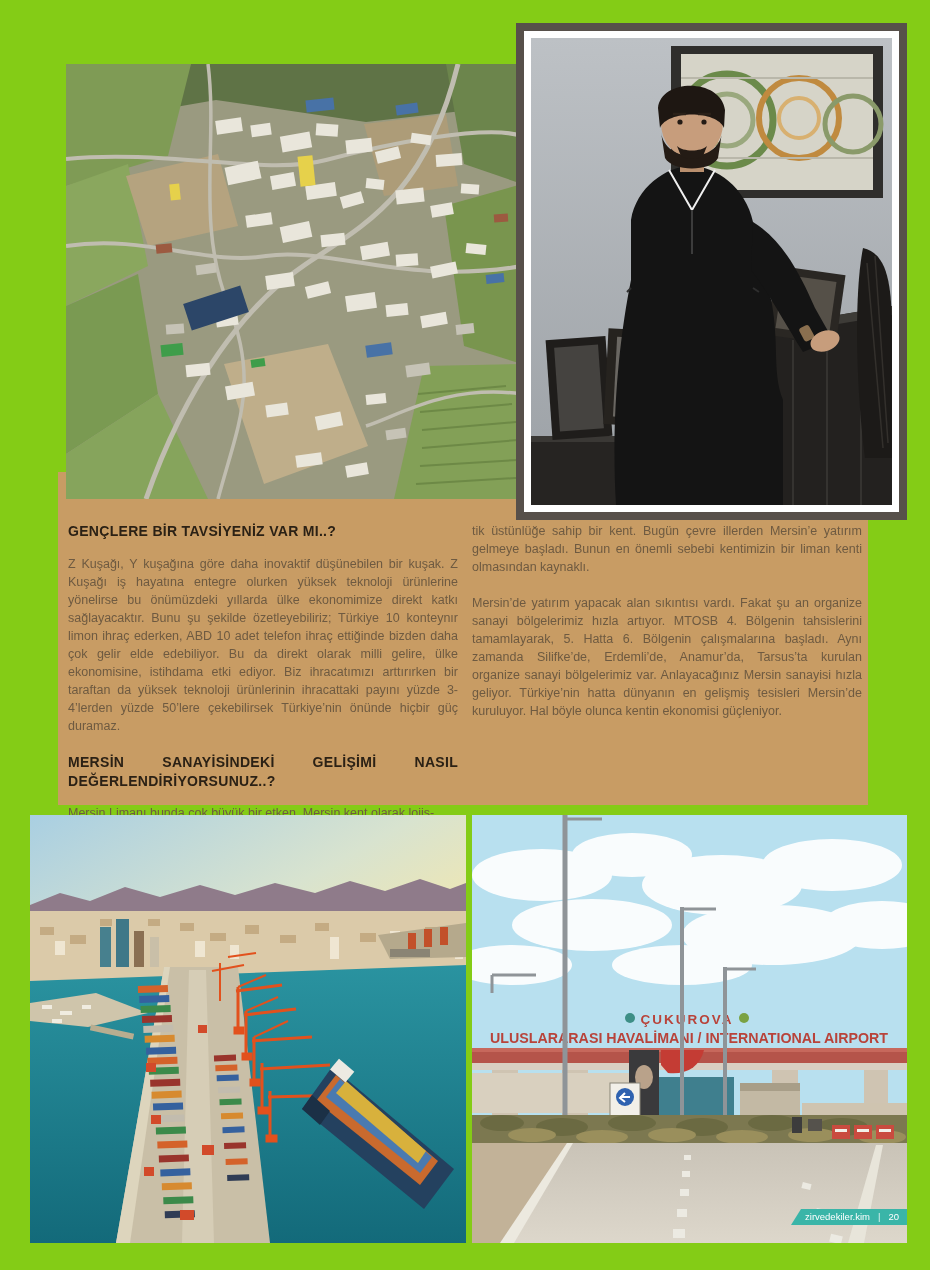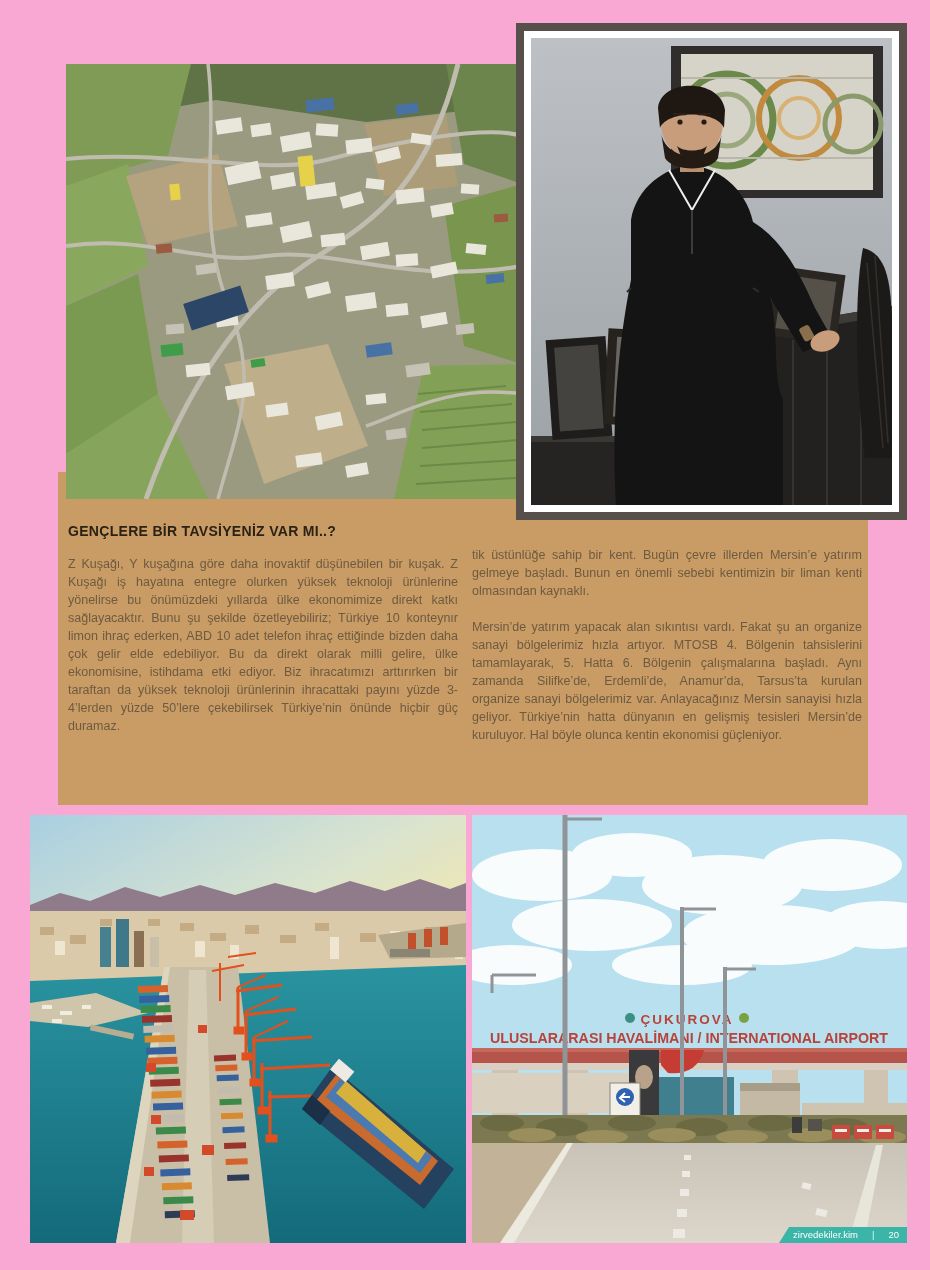--- a/index.html
+++ b/index.html
@@ -1,45 +1,45 @@
 <!DOCTYPE html>
 <html><head>
 <meta charset="utf-8">
 <style>
   html,body{margin:0;padding:0;background:#ffffff;}
-  .page{position:relative;width:930px;height:1270px;background:#f9a8d4;overflow:hidden;
+  .page{position:relative;width:930px;height:1270px;background:#84cc16;overflow:hidden;
         font-family:"Liberation Sans", sans-serif;}
   .abs{position:absolute;}
 
   
   .tan-block{left:58px;top:472px;width:810px;height:333px;background:#c89c64;}
 
   
   .satellite{left:66px;top:64px;width:456px;height:435px;display:block;}
   .portrait-frame{left:516px;top:23px;width:391px;height:497px;background:#57504a;
                   box-sizing:border-box;padding:8px;}
   .portrait-white{width:100%;height:100%;background:#ffffff;box-sizing:border-box;padding:7px;}
   .portrait-white svg{display:block;width:100%;height:100%;}
   .port-photo{left:30px;top:815px;width:436px;height:428px;display:block;}
   .airport-photo{left:472px;top:815px;width:435px;height:428px;display:block;}
 
   
   .col{width:390px;color:#6e5a41;font-size:12.5px;line-height:18px;text-align:justify;}
   .col-left{left:68px;top:522px;}
-  .col-right{left:472px;top:546px;}
+  .col-right{left:472px;top:522px;}
   .col h2{margin:0 0 14px 0;font-size:14px;line-height:19px;font-weight:bold;
           letter-spacing:.3px;color:#2b2115;}
   .col h2.h2b{margin:16px 0 13px 0;}
   .col p{margin:0 0 18px 0;}
   .col p:last-child{margin-bottom:0;}
 
   
-  .badge{right:23px;bottom:27px;height:16px;background:#3ab5a8;color:#ffffff;
+  .badge{right:23px;bottom:45px;height:16px;background:#3ab5a8;color:#ffffff;
          font-size:9.5px;line-height:16px;padding:0 8px 0 14px;
-         clip-path:polygon(10px 0,100% 0,100% 100%,0 100%);display:flex;gap:14px;align-items:center;}
+         clip-path:polygon(10px 0,100% 0,100% 100%,0 100%);display:flex;gap:8px;align-items:center;}
   .badge .sep{opacity:.85;}
 </style>
 </head>
 <body>
 
 <div class="page">
 
   <div class="abs tan-block"></div>
 
   <svg class="abs satellite" viewBox="0 0 456 435" preserveAspectRatio="none">
@@ -215,20 +215,22 @@
               <line x1="344" y1="218" x2="357" y2="405"></line>
           </g>
         </g>
       </svg>
     </div>
   </div>
 
   <div class="abs col col-left">
     <h2>GENÇLERE BİR TAVSİYENİZ VAR MI..?</h2>
     <p>Z Kuşağı, Y kuşağına göre daha inovaktif düşünebilen bir kuşak. Z Kuşağı iş hayatına entegre olurken yüksek teknoloji ürünlerine yönelirse bu önümüzdeki yıllarda ülke ekonomimize direkt katkı sağlayacaktır. Bunu şu şekilde özetleyebiliriz; Türkiye 10 konteynır limon ihraç ederken, ABD 10 adet telefon ihraç ettiğinde bizden daha çok gelir elde edebiliyor. Bu da direkt olarak milli gelire, ülke ekonomisine, istihdama etki ediyor. Biz ihracatımızı arttırırken bir taraftan da yüksek teknoloji ürünlerinin ihracattaki payını yüzde 3-4’lerden yüzde 50’lere çekebilirsek Türkiye’nin önünde hiçbir güç duramaz.</p>
+    <h2 class="h2b">MERSİN SANAYİSİNDEKİ GELİŞİMİ NASIL DEĞERLENDİRİYORSUNUZ..?</h2>
+    <p>Mersin Limanı bunda çok büyük bir etken. Mersin kent olarak lojis-</p>
   </div>
 
   <div class="abs col col-right">
     <p>tik üstünlüğe sahip bir kent. Bugün çevre illerden Mersin’e yatırım gelmeye başladı. Bunun en önemli sebebi kentimizin bir liman kenti olmasından kaynaklı.</p>
     <p>Mersin’de yatırım yapacak alan sıkıntısı vardı. Fakat şu an organize sanayi bölgelerimiz hızla artıyor. MTOSB 4. Bölgenin tahsislerini tamamlayarak, 5. Hatta 6. Bölgenin çalışmalarına başladı. Aynı zamanda Silifke’de, Erdemli’de, Anamur’da, Tarsus’ta kurulan organize sanayi bölgelerimiz var. Anlayacağınız Mersin sanayisi hızla geliyor. Türkiye’nin hatta dünyanın en gelişmiş tesisleri Mersin’de kuruluyor. Hal böyle olunca kentin ekonomisi güçleniyor.</p>
   </div>
 
   <svg class="abs port-photo" viewBox="0 0 436 428" preserveAspectRatio="none">
     <defs>
       <linearGradient id="psky" x1="0" y1="0" x2="1" y2="0.7">

